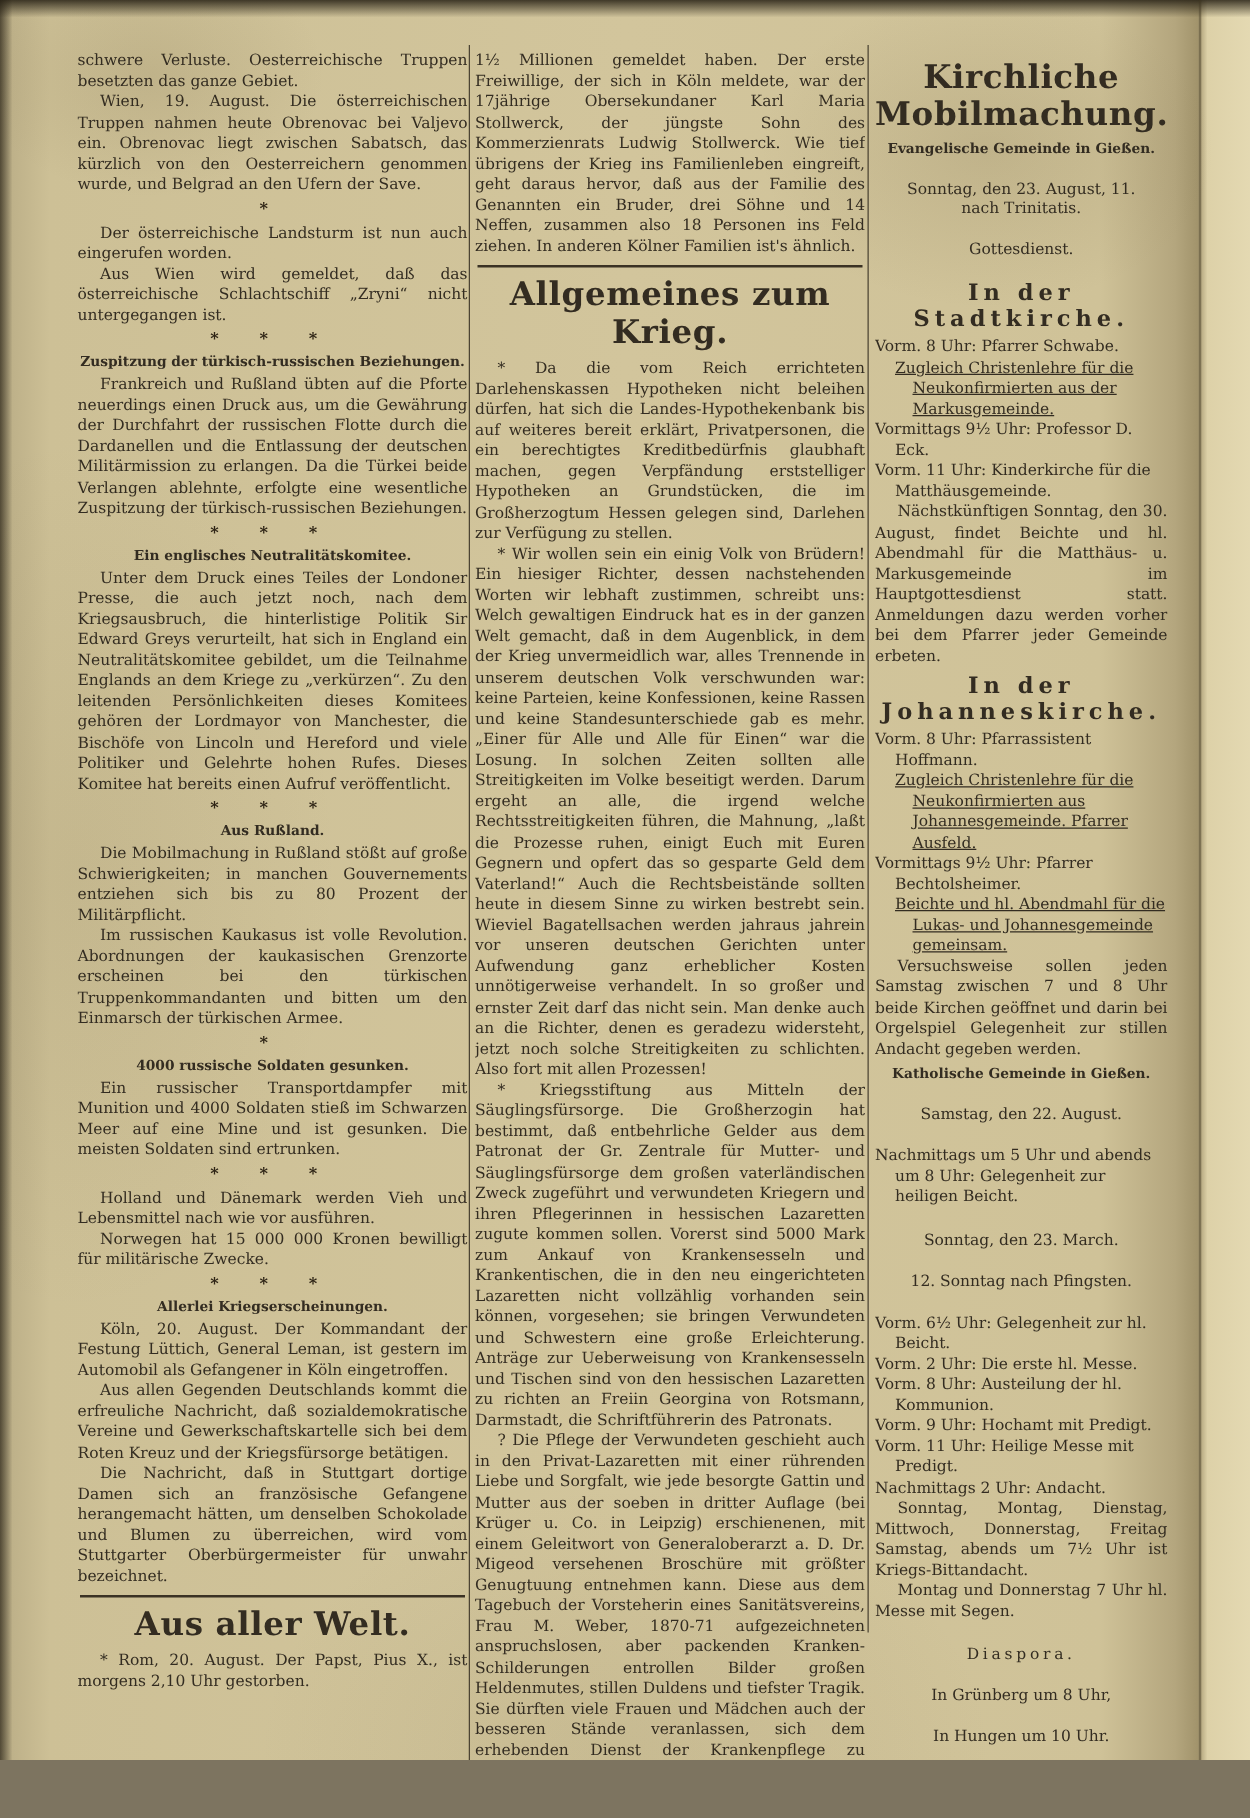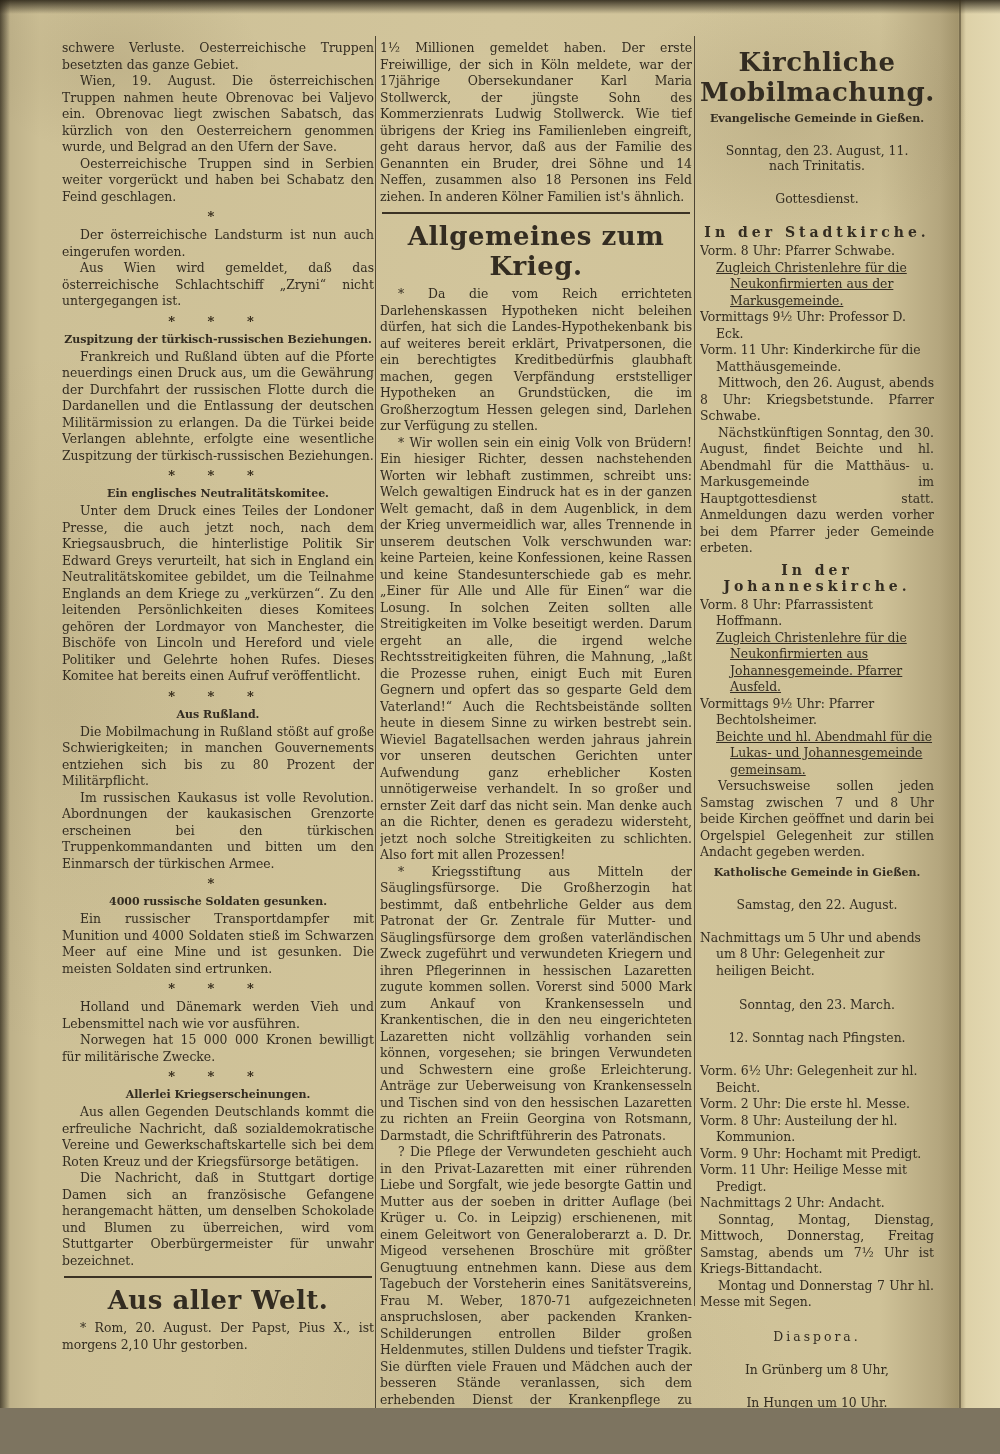--- a/index.html
+++ b/index.html
@@ -28,42 +28,41 @@
   .vdiv1{left:375px;height:1390px;}
   .vdiv2{left:694px;height:1270px;}
 
   .para{margin:0;font-size:12.4px;line-height:1.33;text-align:justify;}
   .indent{text-indent:18px;}
   .hang{text-indent:0;padding-left:16px;text-indent:-16px;text-align:left;}
   .ind2{padding-left:30px;text-indent:-14px;text-align:left;text-decoration:underline;}
   .h1{font-size:26px;font-weight:bold;text-align:center;margin:7px 0 5px;letter-spacing:.5px;}
   .h1.tight{margin:2px 0 0;line-height:1.08;}
   .h2{font-size:11px;font-weight:bold;text-align:center;margin:5px 0 3px;}
-  .h2sp{font-size:14px;font-weight:bold;text-align:center;letter-spacing:4px;margin:5px 0 3px;}
+  .h2sp{font-size:18px;font-weight:bold;text-align:center;letter-spacing:4px;margin:5px 0 3px;}
   .cline{font-size:12.4px;text-align:center;margin:18px;}
   .cline.spaced{letter-spacing:3px;}
   .sep{text-align:center;font-size:13px;font-weight:bold;letter-spacing:14px;line-height:1;margin:5px 0 4px;color:#2e2415;}
   .rule{border:0;border-top:2.5px solid #3b3224;margin:7px 2px 3px;}
   .rule2{border:0;border-top:3px solid #352c1e;border-bottom:1.5px solid #352c1e;height:3px;margin:6px 0 4px;}
 </style>
 </head>
 <body>
 
 <div id="page">
   <div class="edge-top"></div>
   <div class="edge-left"></div>
   <div class="edge-right-line"></div>
 
   <div class="vdiv vdiv1"></div>
   <div class="vdiv vdiv2"></div>
 
   <div class="col col1" id="col-left">
       <p class="para">schwere Verluste. Oesterreichische Truppen besetzten das ganze Gebiet.</p>
       <p class="para indent">Wien, 19. August. Die österreichischen Truppen nahmen heute Obrenovac bei Valjevo ein. Obrenovac liegt zwischen Sabatsch, das kürzlich von den Oesterreichern genommen wurde, und Belgrad an den Ufern der Save.</p>
-      <p class="para indent">Oesterreichische Truppen sind in Serbien weiter vorgerückt und haben bei Schabatz den Feind geschlagen.</p>
       <div class="sep">*</div>
       <p class="para indent">Der österreichische Landsturm ist nun auch eingerufen worden.</p>
       <p class="para indent">Aus Wien wird gemeldet, daß das österreichische Schlachtschiff „Zryni“ nicht untergegangen ist.</p>
       <div class="sep">* * *</div>
       <div class="h2">Zuspitzung der türkisch-russischen Beziehungen.</div>
       <p class="para indent">Frankreich und Rußland übten auf die Pforte neuerdings einen Druck aus, um die Gewährung der Durchfahrt der russischen Flotte durch die Dardanellen und die Entlassung der deutschen Militärmission zu erlangen. Da die Türkei beide Verlangen ablehnte, erfolgte eine wesentliche Zuspitzung der türkisch-russischen Beziehungen.</p>
       <div class="sep">* * *</div>
       <div class="h2">Ein englisches Neutralitätskomitee.</div>
       <p class="para indent">Unter dem Druck eines Teiles der Londoner Presse, die auch jetzt noch, nach dem Kriegsausbruch, die hinterlistige Politik Sir Edward Greys verurteilt, hat sich in England ein Neutralitätskomitee gebildet, um die Teilnahme Englands an dem Kriege zu „verkürzen“. Zu den leitenden Persönlichkeiten dieses Komitees gehören der Lordmayor von Manchester, die Bischöfe von Lincoln und Hereford und viele Politiker und Gelehrte hohen Rufes. Dieses Komitee hat bereits einen Aufruf veröffentlicht.</p>
       <div class="sep">* * *</div>
@@ -71,20 +70,21 @@
       <p class="para indent">Die Mobilmachung in Rußland stößt auf große Schwierigkeiten; in manchen Gouvernements entziehen sich bis zu 80 Prozent der Militärpflicht.</p>
       <p class="para indent">Im russischen Kaukasus ist volle Revolution. Abordnungen der kaukasischen Grenzorte erscheinen bei den türkischen Truppenkommandanten und bitten um den Einmarsch der türkischen Armee.</p>
       <div class="sep">*</div>
       <div class="h2">4000 russische Soldaten gesunken.</div>
       <p class="para indent">Ein russischer Transportdampfer mit Munition und 4000 Soldaten stieß im Schwarzen Meer auf eine Mine und ist gesunken. Die meisten Soldaten sind ertrunken.</p>
       <div class="sep">* * *</div>
       <p class="para indent">Holland und Dänemark werden Vieh und Lebensmittel nach wie vor ausführen.</p>
       <p class="para indent">Norwegen hat 15 000 000 Kronen bewilligt für militärische Zwecke.</p>
       <div class="sep">* * *</div>
       <div class="h2">Allerlei Kriegserscheinungen.</div>
+      <p class="para indent">Köln, 20. August. Der Kommandant der Festung Lüttich, General Leman, ist gestern im Automobil als Gefangener in Köln eingetroffen.</p>
       <p class="para indent">Aus allen Gegenden Deutschlands kommt die erfreuliche Nachricht, daß sozialdemokratische Vereine und Gewerkschaftskartelle sich bei dem Roten Kreuz und der Kriegsfürsorge betätigen.</p>
       <p class="para indent">Die Nachricht, daß in Stuttgart dortige Damen sich an französische Gefangene herangemacht hätten, um denselben Schokolade und Blumen zu überreichen, wird vom Stuttgarter Oberbürgermeister für unwahr bezeichnet.</p>
       <div class="rule"></div>
       <div class="h1">Aus aller Welt.</div>
       <p class="para indent">* Rom, 20. August. Der Papst, Pius X., ist morgens 2,10 Uhr gestorben.</p>
     </div>
   <div class="col col2" id="col-middle">
       <p class="para">1½ Millionen gemeldet haben. Der erste Freiwillige, der sich in Köln meldete, war der 17jährige Obersekundaner Karl Maria Stollwerck, der jüngste Sohn des Kommerzienrats Ludwig Stollwerck. Wie tief übrigens der Krieg ins Familienleben eingreift, geht daraus hervor, daß aus der Familie des Genannten ein Bruder, drei Söhne und 14 Neffen, zusammen also 18 Personen ins Feld ziehen. In anderen Kölner Familien ist's ähnlich.</p>
       <div class="rule"></div>
       <div class="h1">Allgemeines zum Krieg.</div>
@@ -97,21 +97,20 @@
     <div id="col-right-blocks">
         <div class="h1">Kirchliche Mobilmachung.</div>
         <div class="h2">Evangelische Gemeinde in Gießen.</div>
         <div class="cline">Sonntag, den 23. August, 11. nach Trinitatis.</div>
         <div class="cline">Gottesdienst.</div>
         <div class="h2sp">In der Stadtkirche.</div>
         <p class="para hang">Vorm. 8 Uhr: Pfarrer Schwabe.</p>
         <p class="para hang ind2">Zugleich Christenlehre für die Neukonfirmierten aus der Markusgemeinde.</p>
         <p class="para hang">Vormittags 9½ Uhr: Professor D. Eck.</p>
         <p class="para hang">Vorm. 11 Uhr: Kinderkirche für die Matthäusgemeinde.</p>
-        <p class="para indent">Mittwoch, den 26. August, abends 8 Uhr: Kriegsbetstunde. Pfarrer Schwabe.</p>
         <p class="para indent">Nächstkünftigen Sonntag, den 30. August, findet Beichte und hl. Abendmahl für die Matthäus- u. Markusgemeinde im Hauptgottesdienst statt. Anmeldungen dazu werden vorher bei dem Pfarrer jeder Gemeinde erbeten.</p>
         <div class="h2sp">In der Johanneskirche.</div>
         <p class="para hang">Vorm. 8 Uhr: Pfarrassistent Hoffmann.</p>
         <p class="para hang ind2">Zugleich Christenlehre für die Neukonfirmierten aus Johannesgemeinde. Pfarrer Ausfeld.</p>
         <p class="para hang">Vormittags 9½ Uhr: Pfarrer Bechtolsheimer.</p>
         <p class="para hang ind2">Beichte und hl. Abendmahl für die Lukas- und Johannesgemeinde gemeinsam.</p>
         <p class="para indent">Versuchsweise sollen jeden Samstag zwischen 7 und 8 Uhr beide Kirchen geöffnet und darin bei Orgelspiel Gelegenheit zur stillen Andacht gegeben werden.</p>
         <div class="h2">Katholische Gemeinde in Gießen.</div>
         <div class="cline">Samstag, den 22. August.</div>
         <p class="para hang">Nachmittags um 5 Uhr und abends um 8 Uhr: Gelegenheit zur heiligen Beicht.</p>

